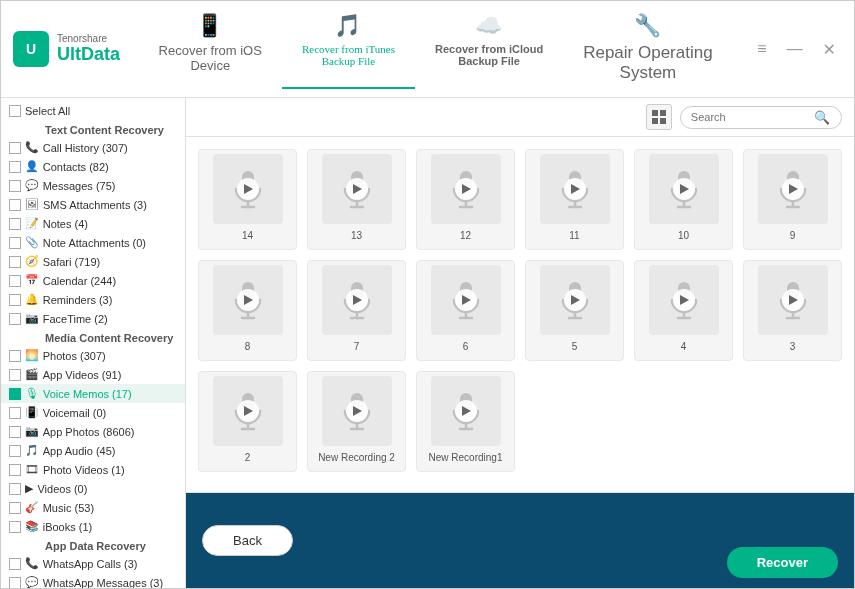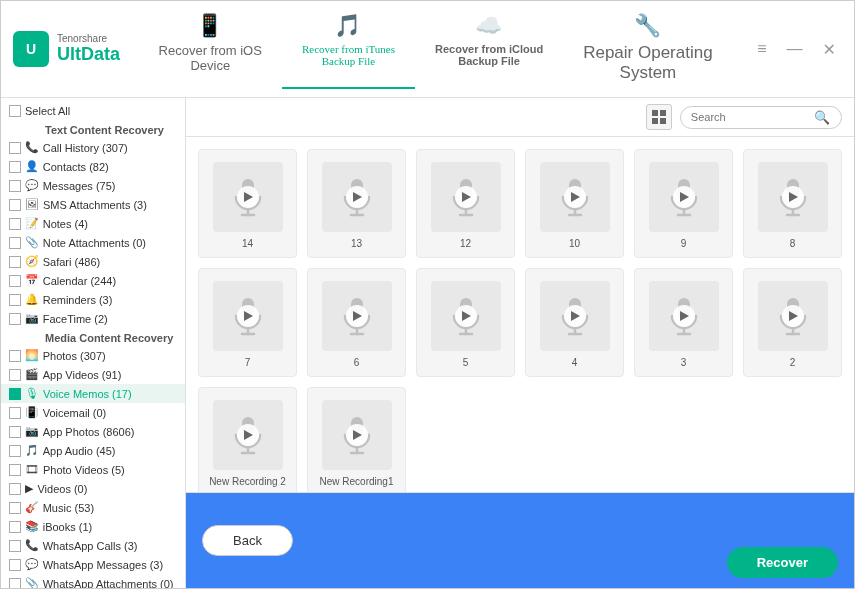--- a/index.html
+++ b/index.html
@@ -36,28 +36,28 @@
     .right-panel { flex: 1; display: flex; flex-direction: column; overflow: hidden; }
 
     
     .panel-toolbar { display: flex; align-items: center; justify-content: flex-end; padding: 6px 12px; border-bottom: 1px solid #e0e0e0; gap: 8px; }
     .search-box { display: flex; align-items: center; border: 1px solid #ccc; border-radius: 14px; padding: 3px 10px; gap: 4px; background: #fff; }
     .search-box input { border: none; outline: none; font-size: 11px; width: 120px; background: transparent; }
     .grid-btn { width: 26px; height: 26px; border: 1px solid #ccc; background: #f5f5f5; cursor: pointer; display: flex; align-items: center; justify-content: center; border-radius: 3px; font-size: 14px; }
 
     
     .grid-area { flex: 1; overflow-y: auto; padding: 12px; display: grid; grid-template-columns: repeat(6, 1fr); gap: 10px; align-content: start; }
-    .grid-item { background: #f5f5f5; border-radius: 4px; display: flex; flex-direction: column; align-items: center; justify-content: center; padding: 12px 6px 8px; cursor: pointer; border: 1px solid #e8e8e8; }
+    .grid-item { background: #f5f5f5; border-radius: 4px; display: flex; flex-direction: column; align-items: center; justify-content: center; padding: 4px 6px 8px; cursor: pointer; border: 1px solid #e8e8e8; }
     .voice-memo-thumb { width: 70px; height: 70px; background: #e8e8e8; border-radius: 4px; display: flex; align-items: center; justify-content: center; position: relative; margin-bottom: 6px; }
     .play-btn { position: absolute; width: 22px; height: 22px; background: rgba(255,255,255,0.9); border-radius: 50%; display: flex; align-items: center; justify-content: center; top: 50%; left: 50%; transform: translate(-50%, -50%); }
     .play-triangle { width: 0; height: 0; border-top: 5px solid transparent; border-bottom: 5px solid transparent; border-left: 9px solid #666; margin-left: 2px; }
     .item-label { font-size: 10px; color: #555; text-align: center; word-break: break-all; }
 
     
-    .bottom-bar { display: flex; align-items: center; justify-content: space-between; padding: 10px 16px; border-top: 1px solid #e0e0e0; background: #3b82f6; }
+    .bottom-bar { display: flex; align-items: center; justify-content: space-between; padding: 10px 16px; border-top: 1px solid #e0e0e0; background: #0c4a6e; }
     .btn-back { background: #fff; border: 1px solid #ccc; border-radius: 20px; padding: 7px 30px; font-size: 13px; cursor: pointer; color: #333; }
     .btn-recover { background: #00b388; border: none; border-radius: 20px; padding: 8px 30px; font-size: 13px; cursor: pointer; color: #fff; font-weight: bold; margin-top: 44px; }
   </style>
 </head>
 <body>
 
 <div class="app-window">
 
   <div class="title-bar">
     <div class="logo-area">
@@ -139,21 +139,21 @@
         <span>Notes (4)</span>
       </div>
       <div class="sidebar-item">
         <span class="checkbox"></span>
         <span style="font-size:11px;">📎</span>
         <span>Note Attachments (0)</span>
       </div>
       <div class="sidebar-item">
         <span class="checkbox"></span>
         <span style="font-size:11px;">🧭</span>
-        <span>Safari (486)</span>
+        <span>Safari (719)</span>
       </div>
       <div class="sidebar-item">
         <span class="checkbox"></span>
         <span style="font-size:11px;">📅</span>
         <span>Calendar (244)</span>
       </div>
       <div class="sidebar-item">
         <span class="checkbox"></span>
         <span style="font-size:11px;">🔔</span>
         <span>Reminders (3)</span>
@@ -192,38 +192,39 @@
         <span>App Photos (8606)</span>
       </div>
       <div class="sidebar-item">
         <span class="checkbox"></span>
         <span style="font-size:11px;">🎵</span>
         <span>App Audio (45)</span>
       </div>
       <div class="sidebar-item">
         <span class="checkbox"></span>
         <span style="font-size:11px;">🎞</span>
-        <span>Photo Videos (5)</span>
+        <span>Photo Videos (1)</span>
       </div>
       <div class="sidebar-item">
         <span class="checkbox"></span>
         <span style="font-size:11px;">▶</span>
         <span>Videos (0)</span>
       </div>
       <div class="sidebar-item">
         <span class="checkbox"></span>
         <span style="font-size:11px;">🎸</span>
         <span>Music (53)</span>
       </div>
       <div class="sidebar-item">
         <span class="checkbox"></span>
         <span style="font-size:11px;">📚</span>
         <span>iBooks (1)</span>
       </div>
 
+      <div class="section-label">App Data Recovery</div>
 
       <div class="sidebar-item">
         <span class="checkbox"></span>
         <span style="font-size:11px;">📞</span>
         <span>WhatsApp Calls (3)</span>
       </div>
       <div class="sidebar-item">
         <span class="checkbox"></span>
         <span style="font-size:11px;">💬</span>
         <span>WhatsApp Messages (3)</span>
@@ -301,20 +302,34 @@
               <svg width="32" height="40" viewBox="0 0 32 40" fill="none" xmlns="http://www.w3.org/2000/svg">
       <rect x="10" y="2" width="12" height="20" rx="6" fill="#c0c0c0"></rect>
       <path d="M4 20c0 6.627 5.373 12 12 12s12-5.373 12-12" stroke="#c0c0c0" stroke-width="2.5" fill="none" stroke-linecap="round"></path>
       <line x1="16" y1="32" x2="16" y2="38" stroke="#c0c0c0" stroke-width="2.5" stroke-linecap="round"></line>
       <line x1="10" y1="38" x2="22" y2="38" stroke="#c0c0c0" stroke-width="2.5" stroke-linecap="round"></line>
     </svg>
               <div class="play-btn">
                 <div class="play-triangle"></div>
               </div>
             </div>
+            <div class="item-label">11</div>
+          </div>
+          <div class="grid-item">
+            <div class="voice-memo-thumb">
+              <svg width="32" height="40" viewBox="0 0 32 40" fill="none" xmlns="http://www.w3.org/2000/svg">
+      <rect x="10" y="2" width="12" height="20" rx="6" fill="#c0c0c0"></rect>
+      <path d="M4 20c0 6.627 5.373 12 12 12s12-5.373 12-12" stroke="#c0c0c0" stroke-width="2.5" fill="none" stroke-linecap="round"></path>
+      <line x1="16" y1="32" x2="16" y2="38" stroke="#c0c0c0" stroke-width="2.5" stroke-linecap="round"></line>
+      <line x1="10" y1="38" x2="22" y2="38" stroke="#c0c0c0" stroke-width="2.5" stroke-linecap="round"></line>
+    </svg>
+              <div class="play-btn">
+                <div class="play-triangle"></div>
+              </div>
+            </div>
             <div class="item-label">10</div>
           </div>
           <div class="grid-item">
             <div class="voice-memo-thumb">
               <svg width="32" height="40" viewBox="0 0 32 40" fill="none" xmlns="http://www.w3.org/2000/svg">
       <rect x="10" y="2" width="12" height="20" rx="6" fill="#c0c0c0"></rect>
       <path d="M4 20c0 6.627 5.373 12 12 12s12-5.373 12-12" stroke="#c0c0c0" stroke-width="2.5" fill="none" stroke-linecap="round"></path>
       <line x1="16" y1="32" x2="16" y2="38" stroke="#c0c0c0" stroke-width="2.5" stroke-linecap="round"></line>
       <line x1="10" y1="38" x2="22" y2="38" stroke="#c0c0c0" stroke-width="2.5" stroke-linecap="round"></line>
     </svg>

